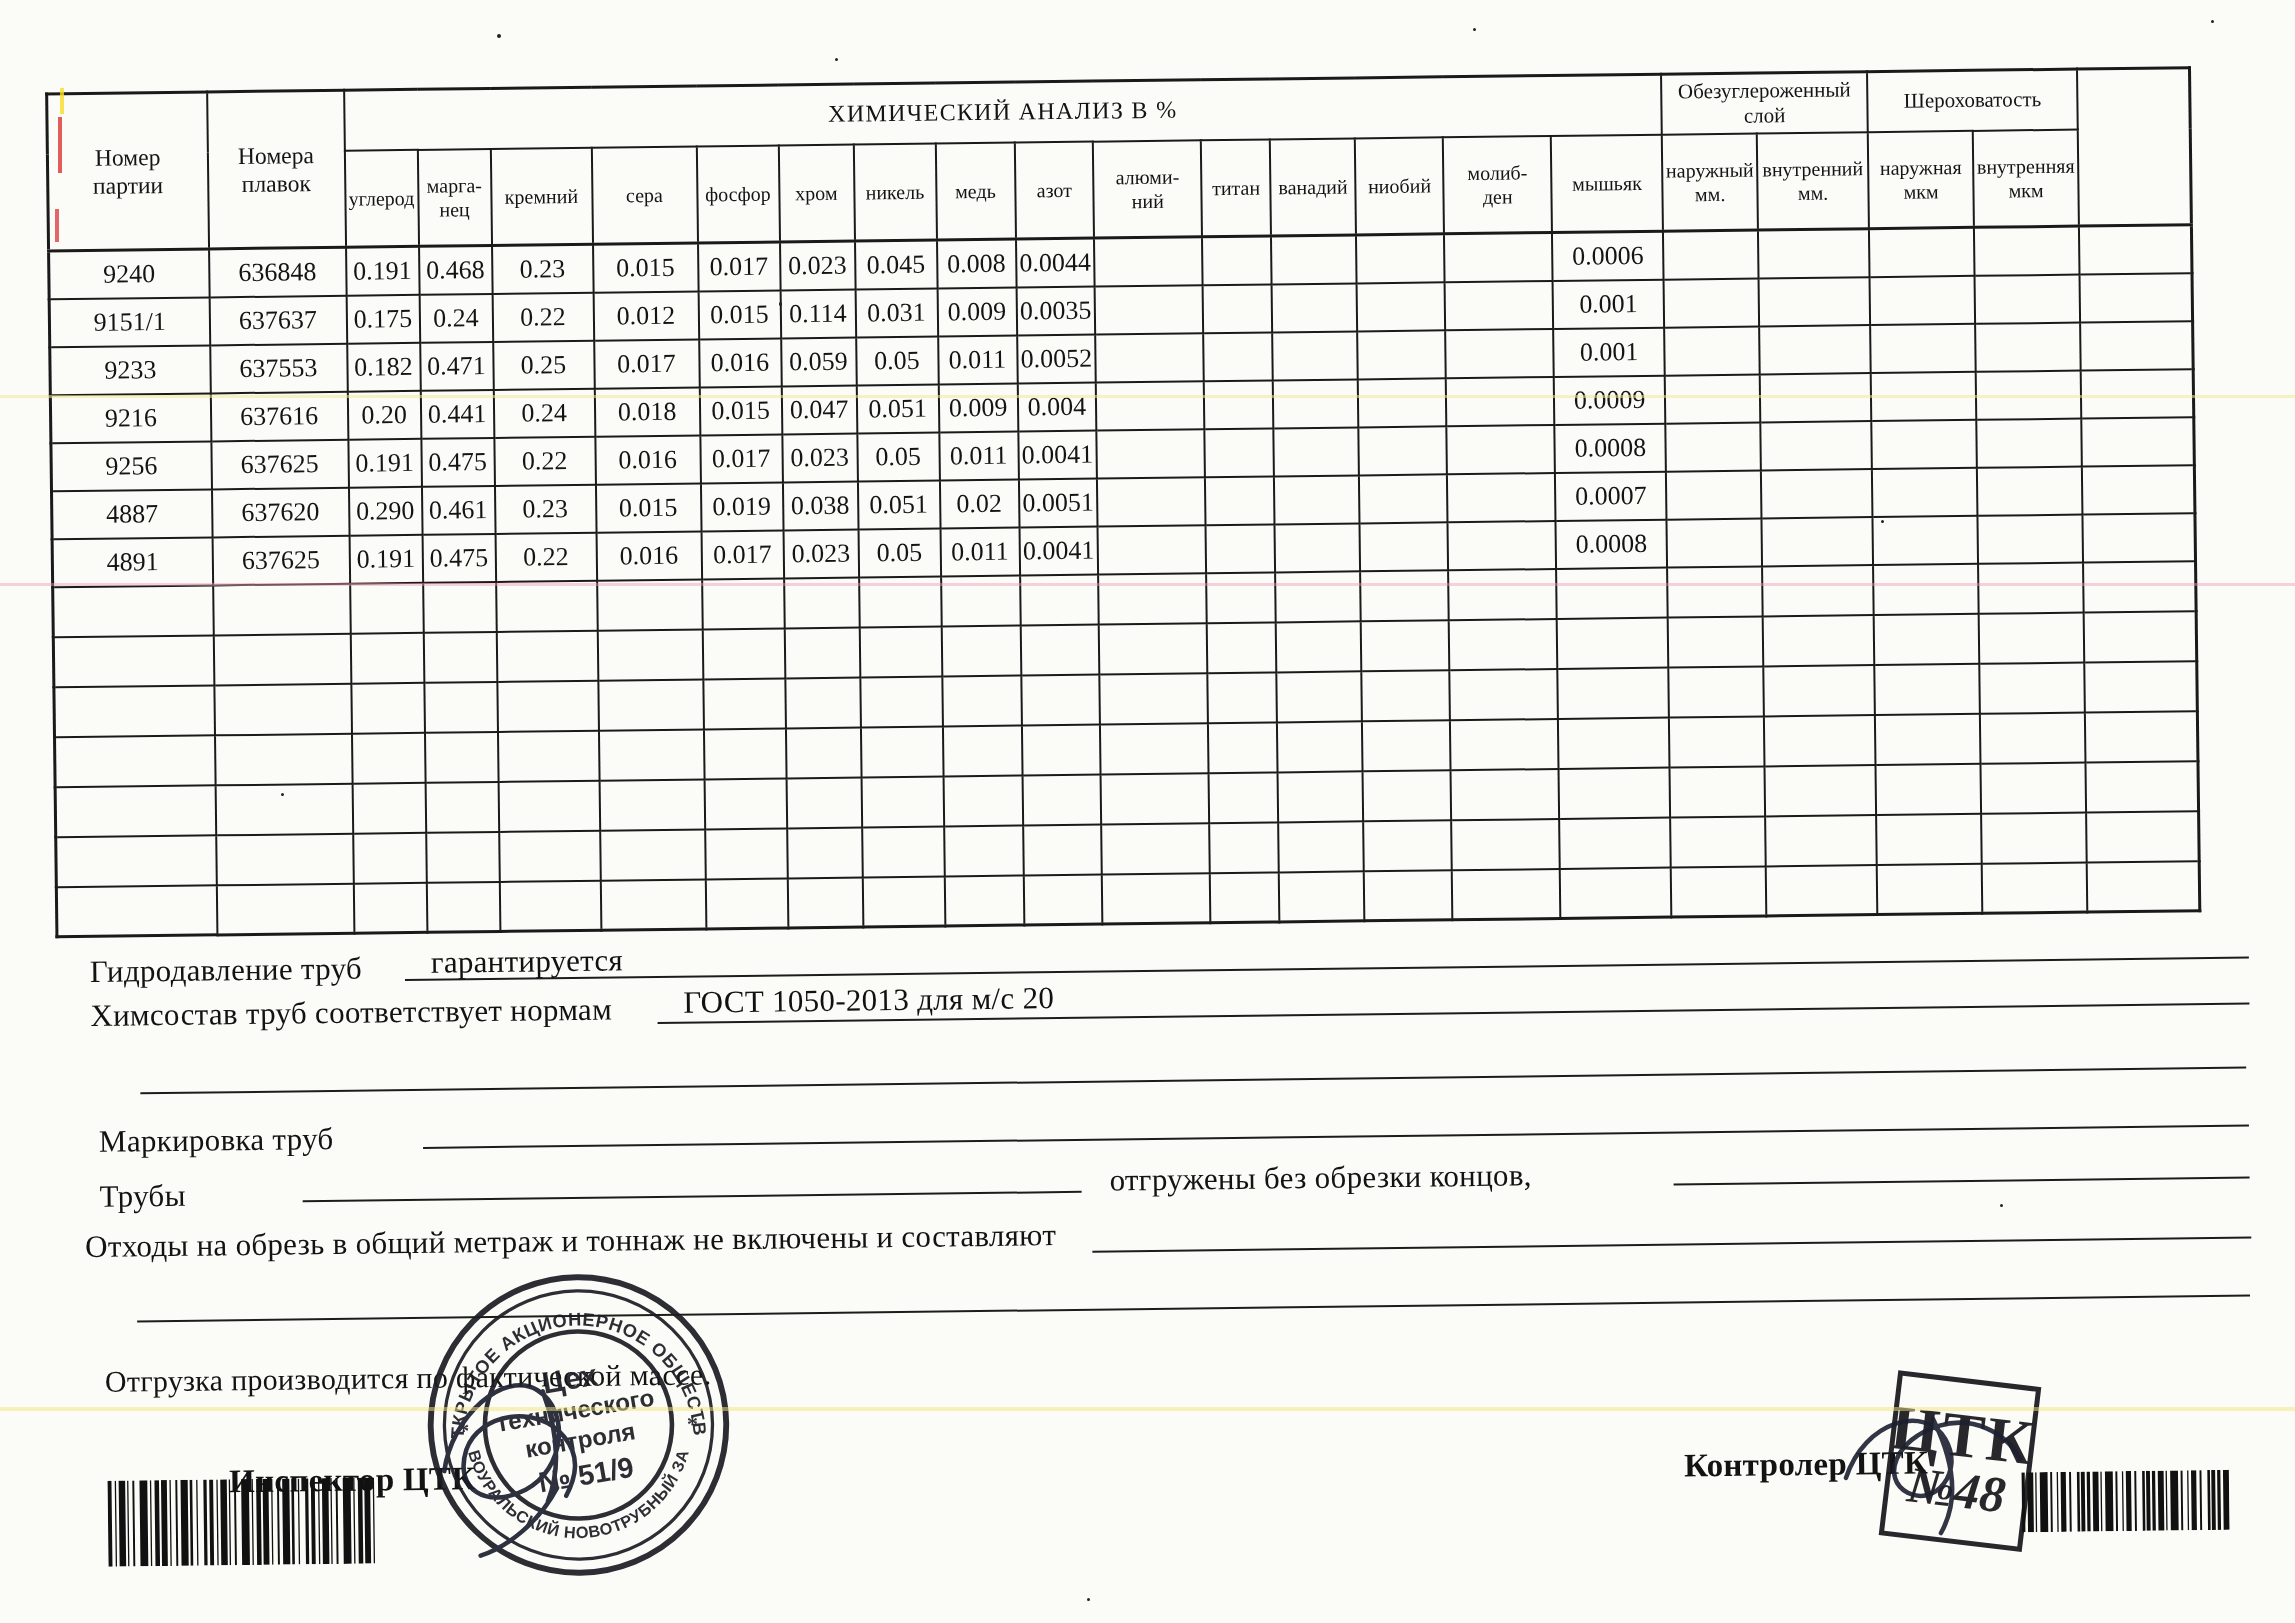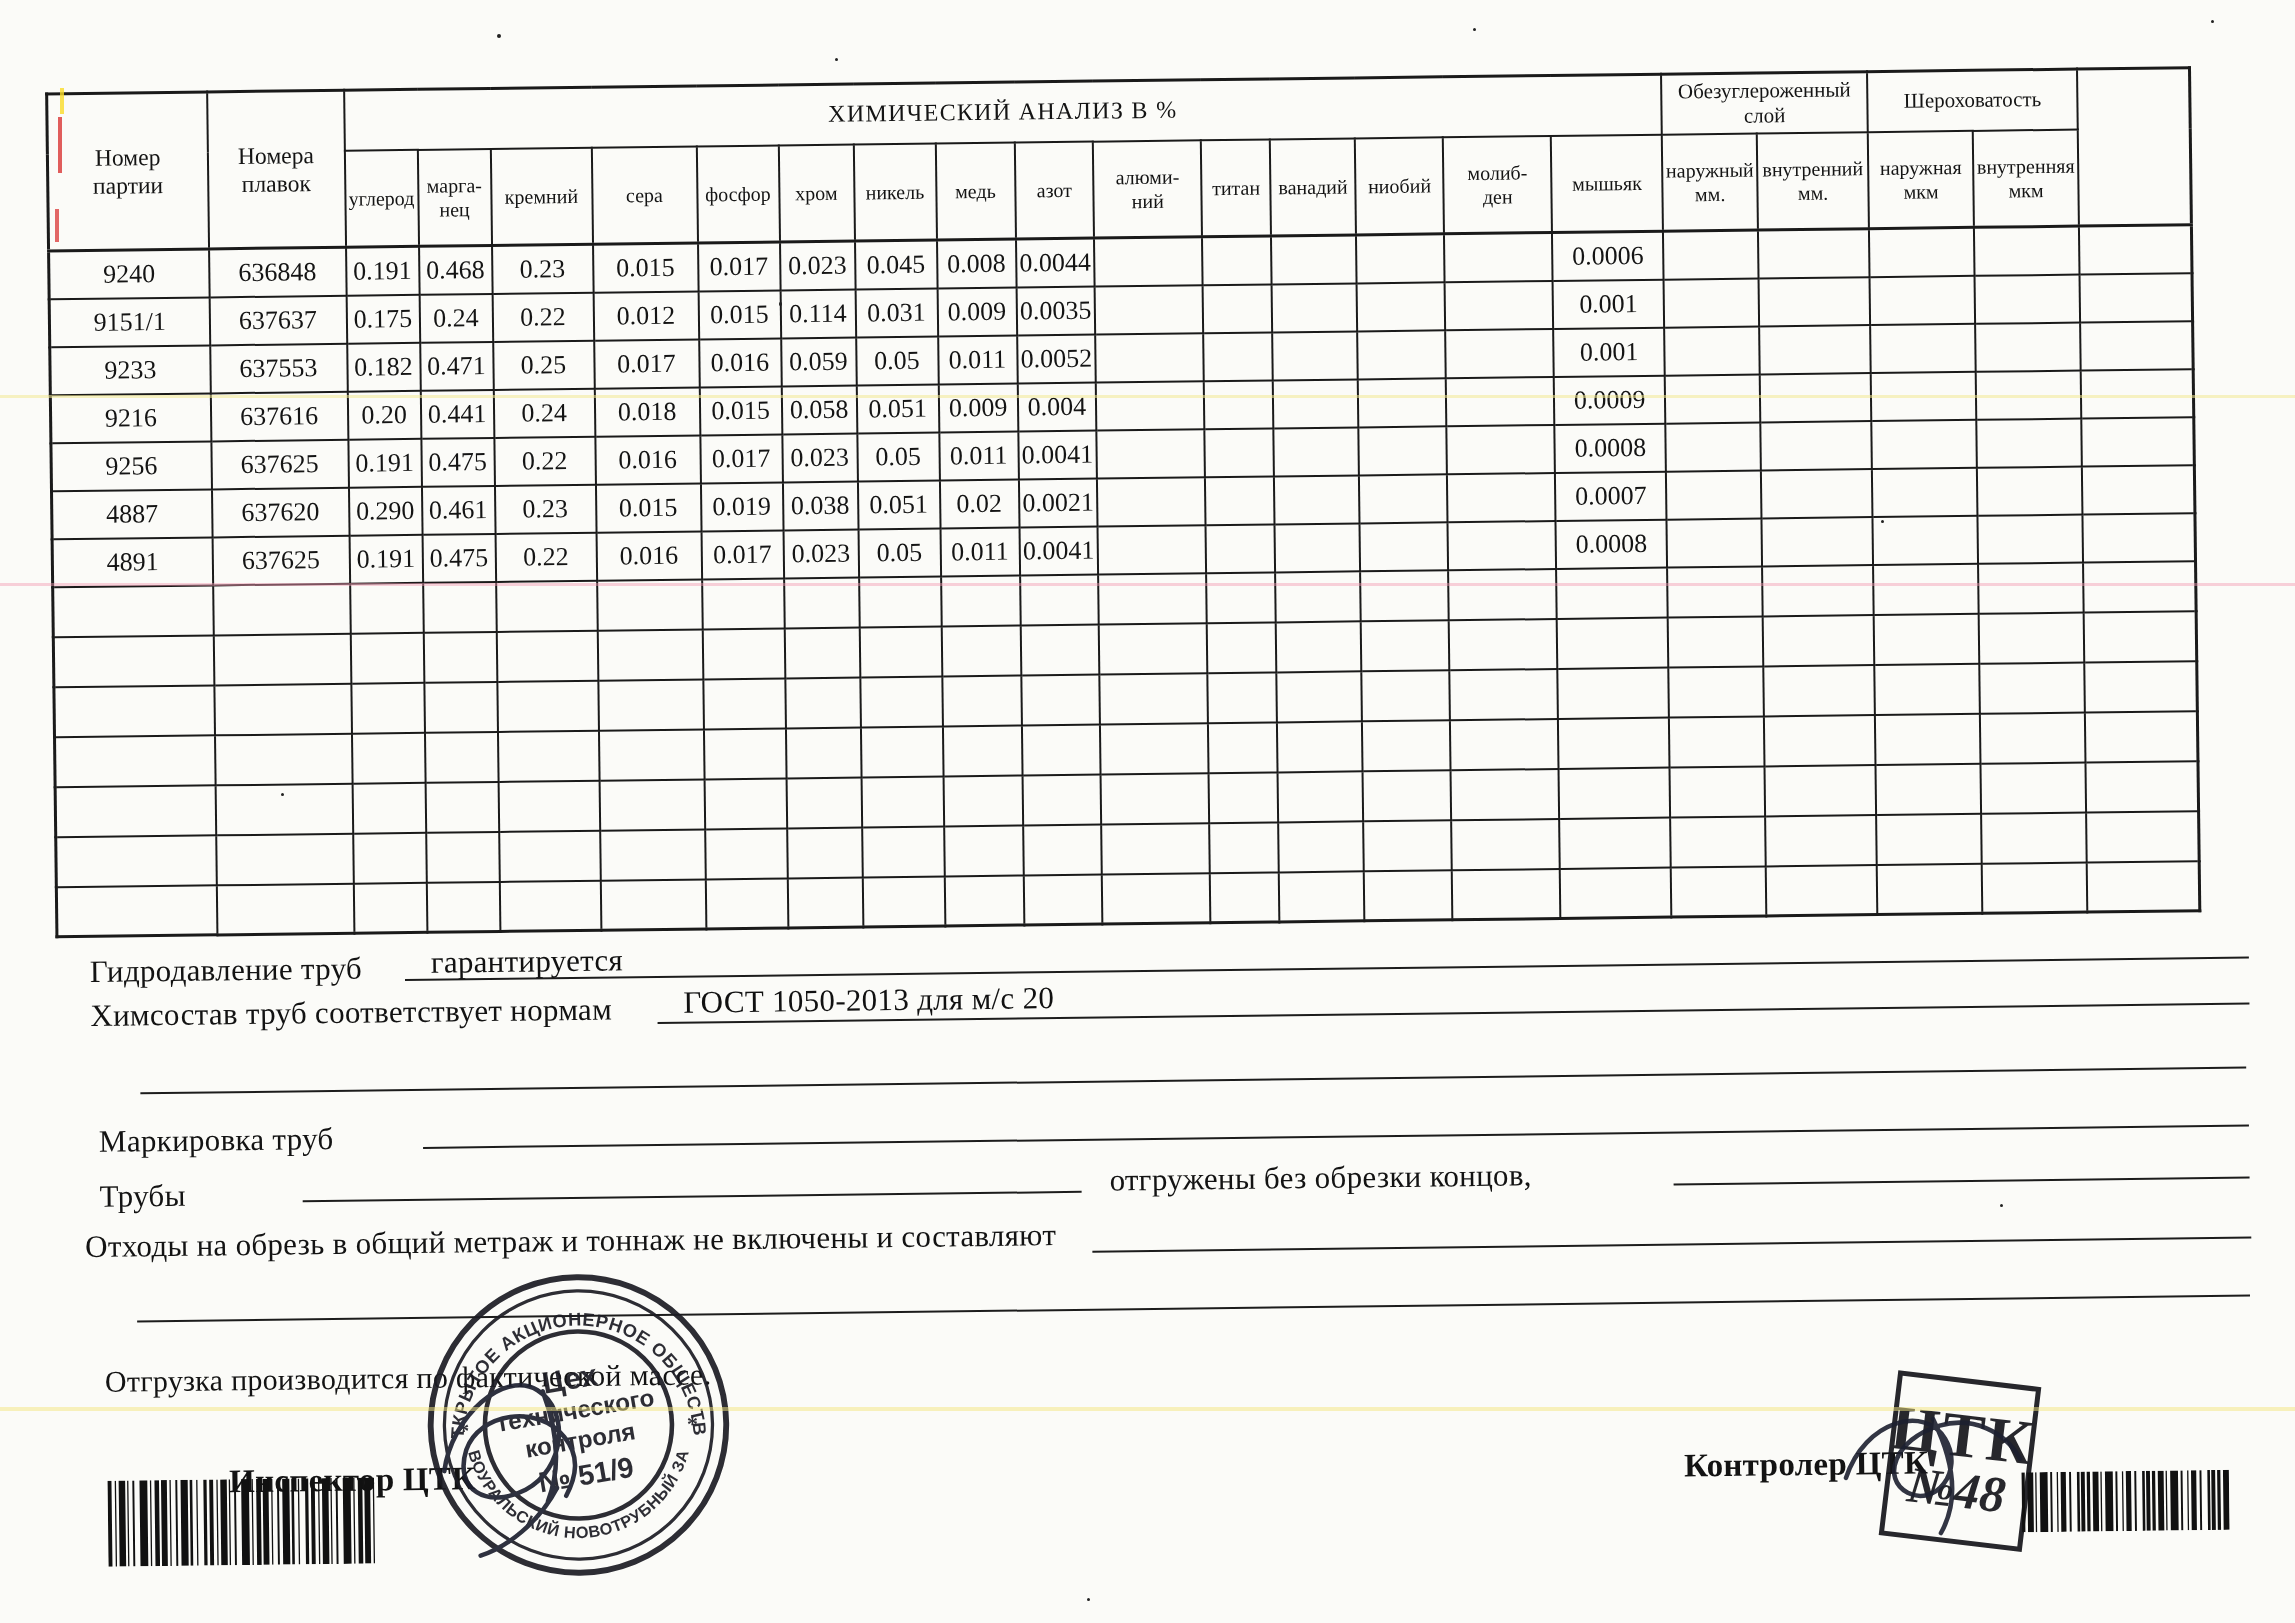--- a/index.html
+++ b/index.html
@@ -209,21 +209,21 @@
             <td></td>
           </tr>
           <tr>
             <td>9216</td>
             <td>637616</td>
             <td>0.20</td>
             <td>0.441</td>
             <td>0.24</td>
             <td>0.018</td>
             <td>0.015</td>
-            <td>0.058</td>
+            <td>0.047</td>
             <td>0.051</td>
             <td>0.009</td>
             <td>0.004</td>
             <td></td>
             <td></td>
             <td></td>
             <td></td>
             <td></td>
             <td>0.0009</td>
             <td></td>
@@ -260,21 +260,21 @@
             <td>4887</td>
             <td>637620</td>
             <td>0.290</td>
             <td>0.461</td>
             <td>0.23</td>
             <td>0.015</td>
             <td>0.019</td>
             <td>0.038</td>
             <td>0.051</td>
             <td>0.02</td>
-            <td>0.0021</td>
+            <td>0.0051</td>
             <td></td>
             <td></td>
             <td></td>
             <td></td>
             <td></td>
             <td>0.0007</td>
             <td></td>
             <td></td>
             <td></td>
             <td></td>

